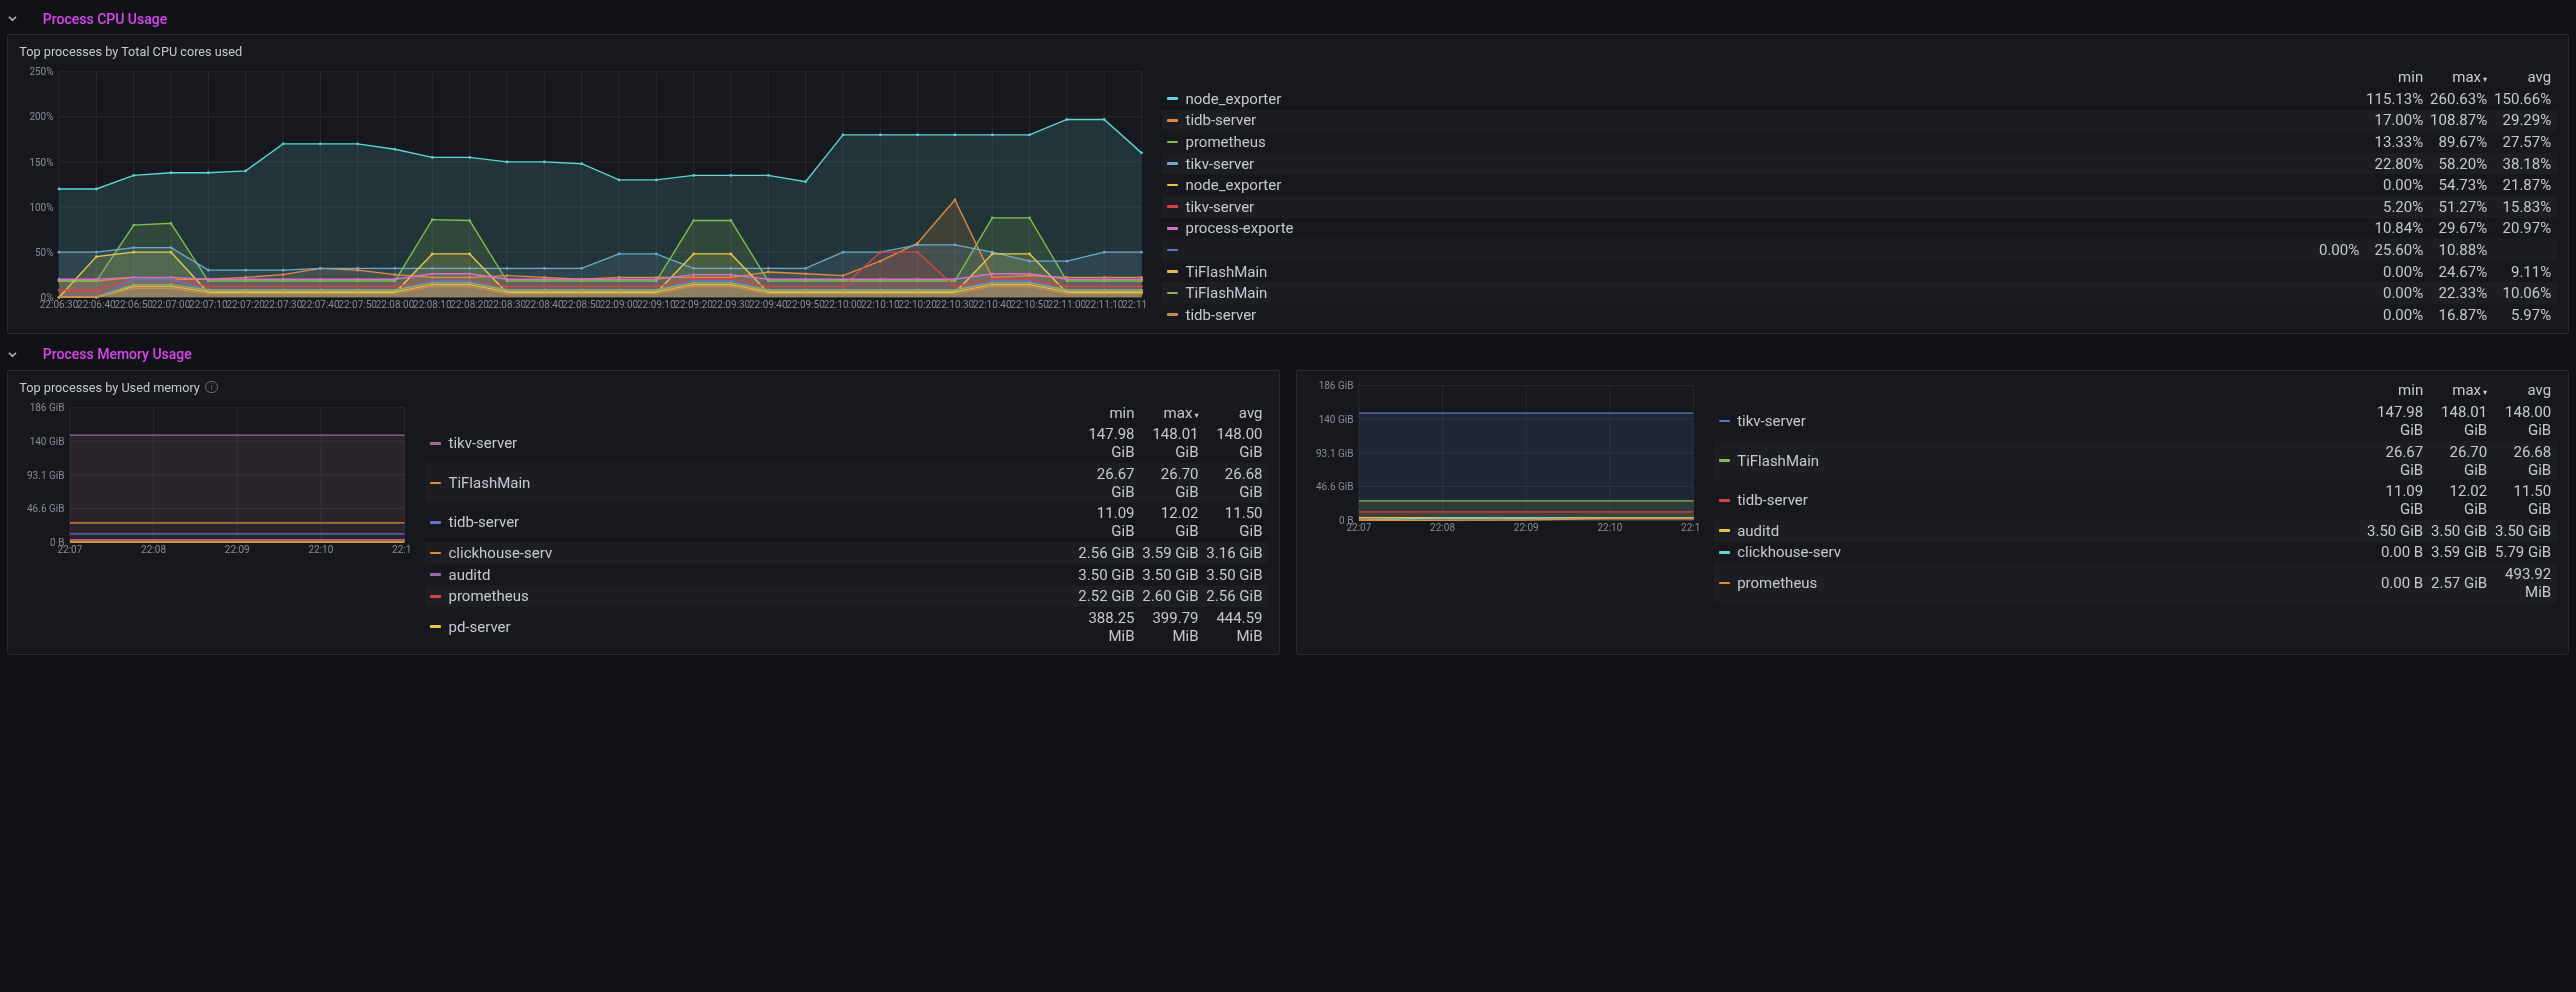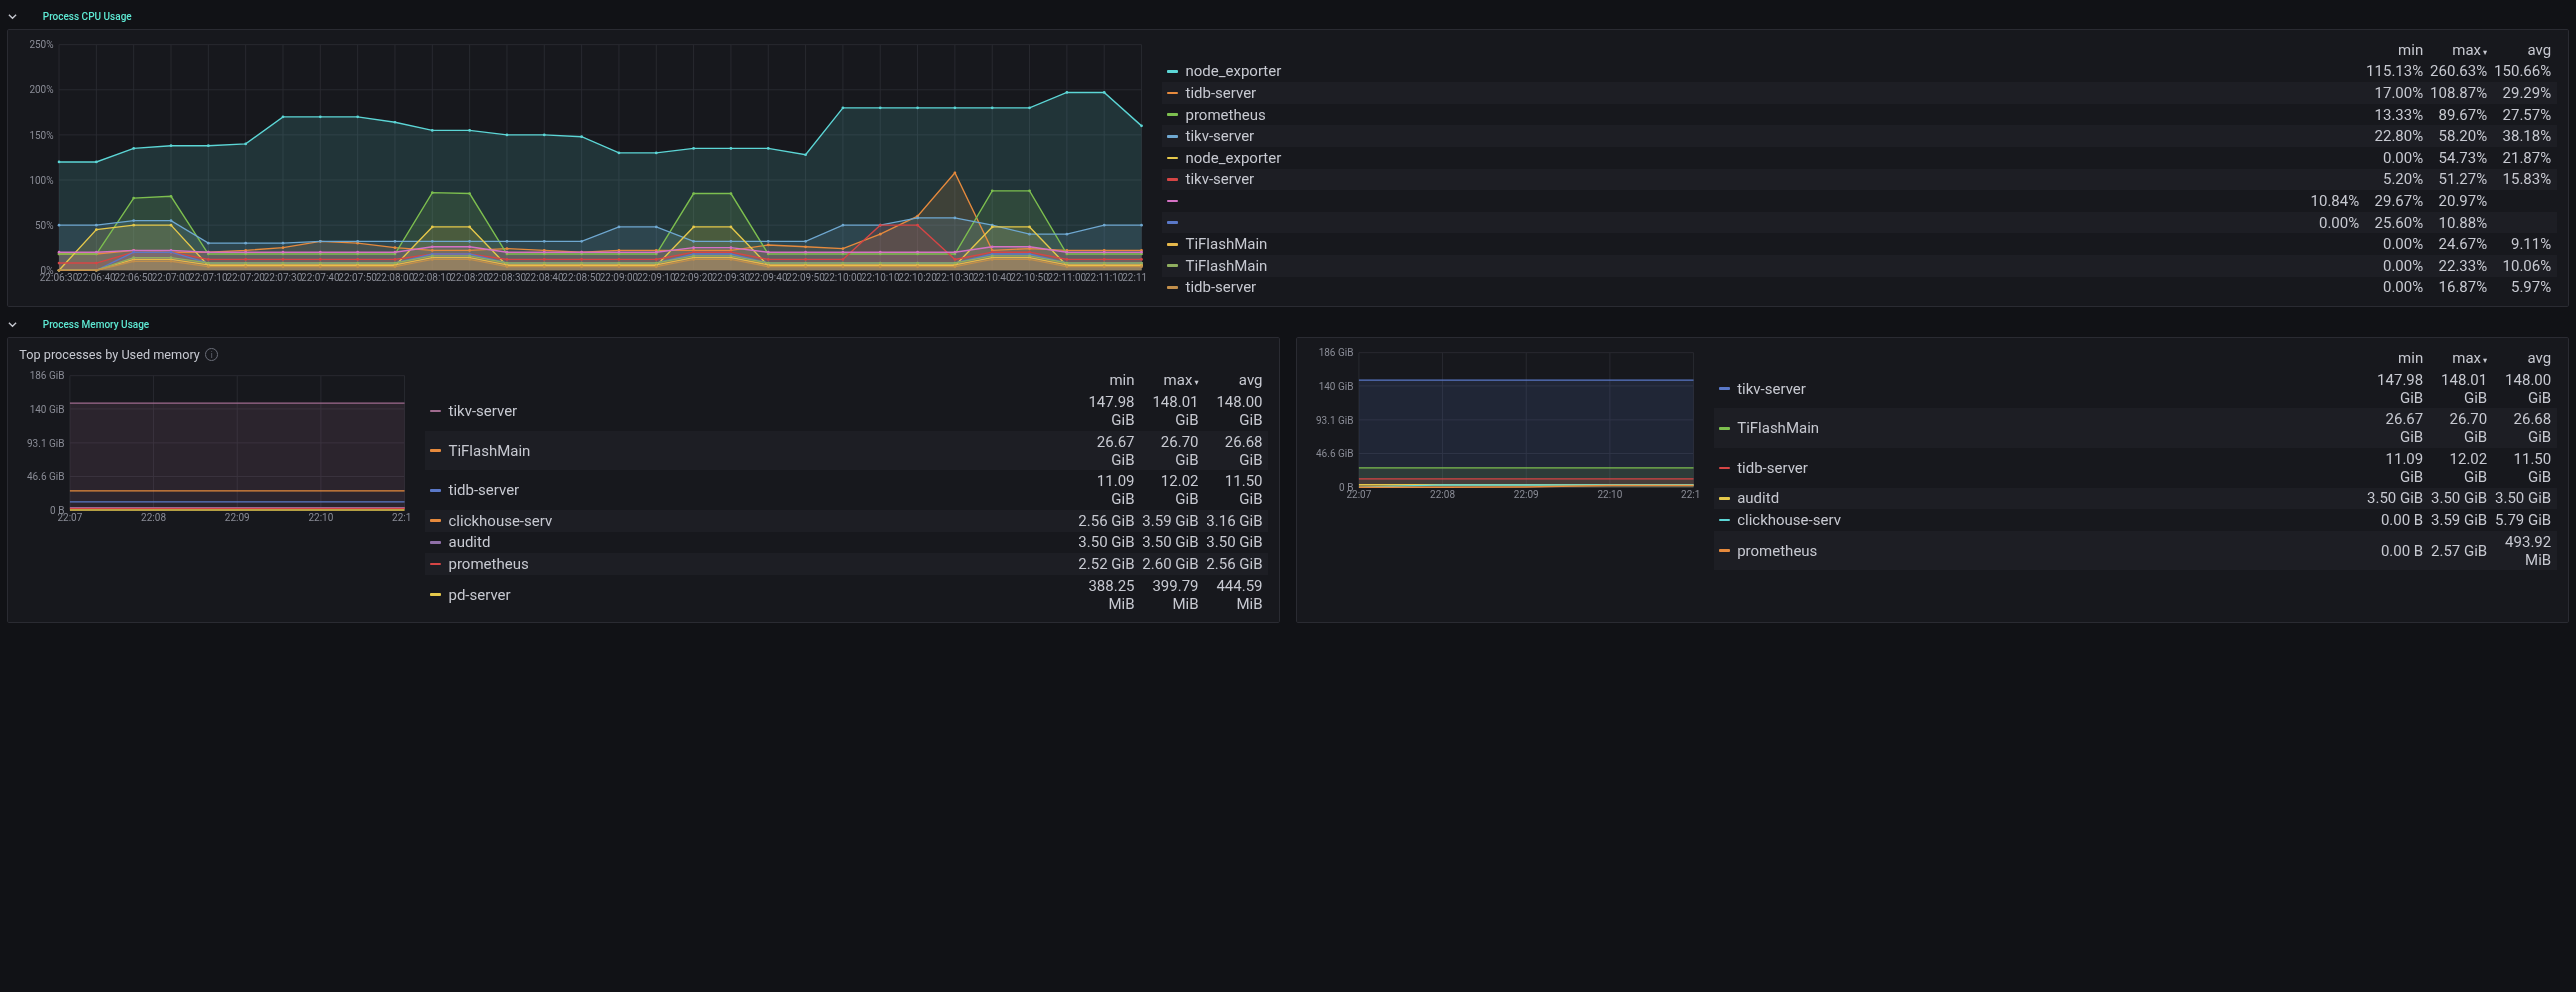--- a/index.html
+++ b/index.html
@@ -19,22 +19,22 @@
   }
   .chevron {
     width: 11px;
     height: 11px;
     display: inline-flex;
     align-items: center;
     justify-content: center;
     color: #c7c9d1;
   }
   .row-title {
-    color: #5eead4;
-    font-size: 10px;
+    color: #d946ef;
+    font-size: 14px;
     font-weight: 500;
     padding-left: 19px;
   }
   .panel {
     background: #17181d;
     border: 0.9px solid #2a2b32;
     border-radius: 1.8px;
     margin: 3.6px 0 9px 0;
     padding: 9px 11px 7.3px 11px;
   }
@@ -114,20 +114,23 @@
 <div class="panel-row">
   <span class="chevron">
     <svg width="9" height="9" viewBox="0 0 10 10">
         <path d="M1 3 L5 7 L9 3" fill="none" stroke="#c7c9d1" stroke-width="1.5"></path>
       </svg>
   </span>
   <span class="row-title">Process CPU Usage</span>
 </div>
 
 <div class="panel">
+  <div class="panel-title">
+    <span>Top processes by Total CPU cores used</span>
+  </div>
   <div class="panel-body">
     <div class="chart-container">
       <svg class="chart" id="chart-cpu" width="1128" height="246" viewBox="0 0 1240 270" style="font-size:12px">
           <line x1="44" y1="254" x2="1234" y2="254" class="grid-line"></line>
           <text x="38" y="258" text-anchor="end" class="axis-text">0%</text>
           <line x1="44" y1="204.4" x2="1234" y2="204.4" class="grid-line"></line>
           <text x="38" y="208.4" text-anchor="end" class="axis-text">50%</text>
           <line x1="44" y1="154.8" x2="1234" y2="154.8" class="grid-line"></line>
           <text x="38" y="158.8" text-anchor="end" class="axis-text">100%</text>
           <line x1="44" y1="105.20000000000002" x2="1234" y2="105.20000000000002" class="grid-line"></line>
@@ -596,20 +599,21 @@
           </div>
           <div class="legend-row legend-5col">
             <span class="legend-swatch" style="background:#d64545"></span>
             <span class="legend-name">tikv-server</span>
             <span class="legend-val">5.20%</span>
             <span class="legend-val">51.27%</span>
             <span class="legend-val">15.83%</span>
           </div>
           <div class="legend-row legend-5col">
             <span class="legend-swatch" style="background:#d672c5"></span>
+            <span class="legend-name">process-exporte</span>
             <span class="legend-val">10.84%</span>
             <span class="legend-val">29.67%</span>
             <span class="legend-val">20.97%</span>
           </div>
           <div class="legend-row legend-5col">
             <span class="legend-swatch" style="background:#5a78c8"></span>
             <span class="legend-val">0.00%</span>
             <span class="legend-val">25.60%</span>
             <span class="legend-val">10.88%</span>
           </div>

